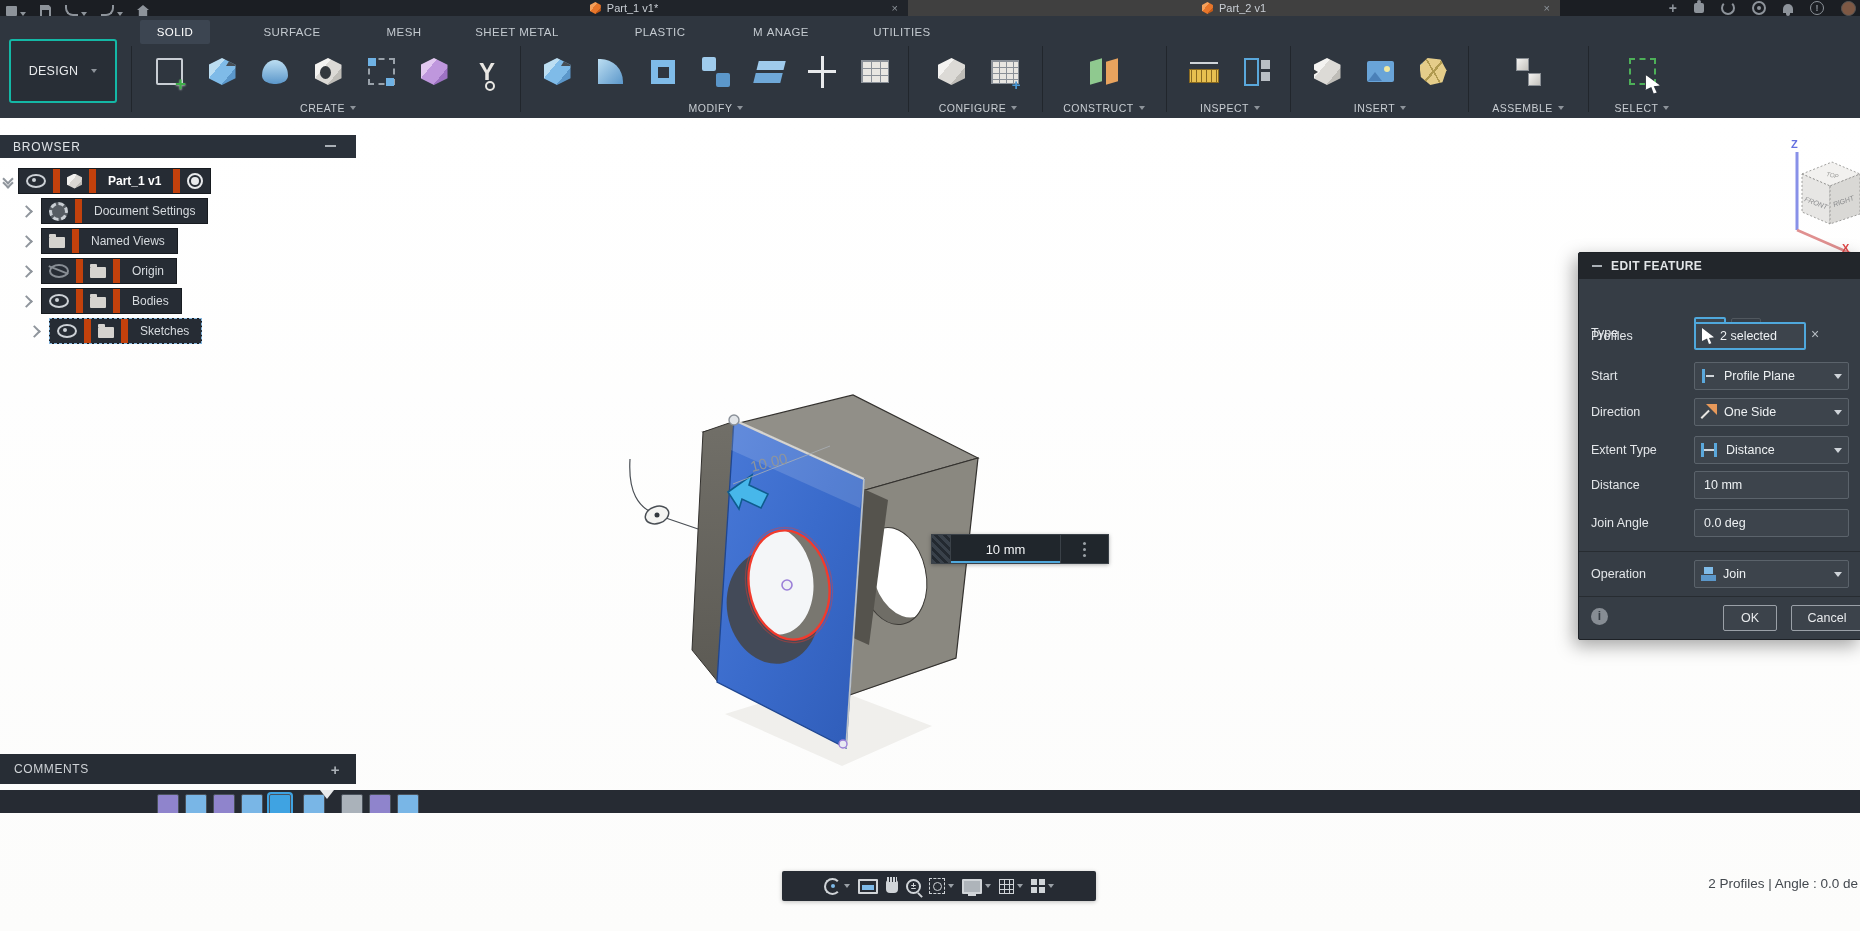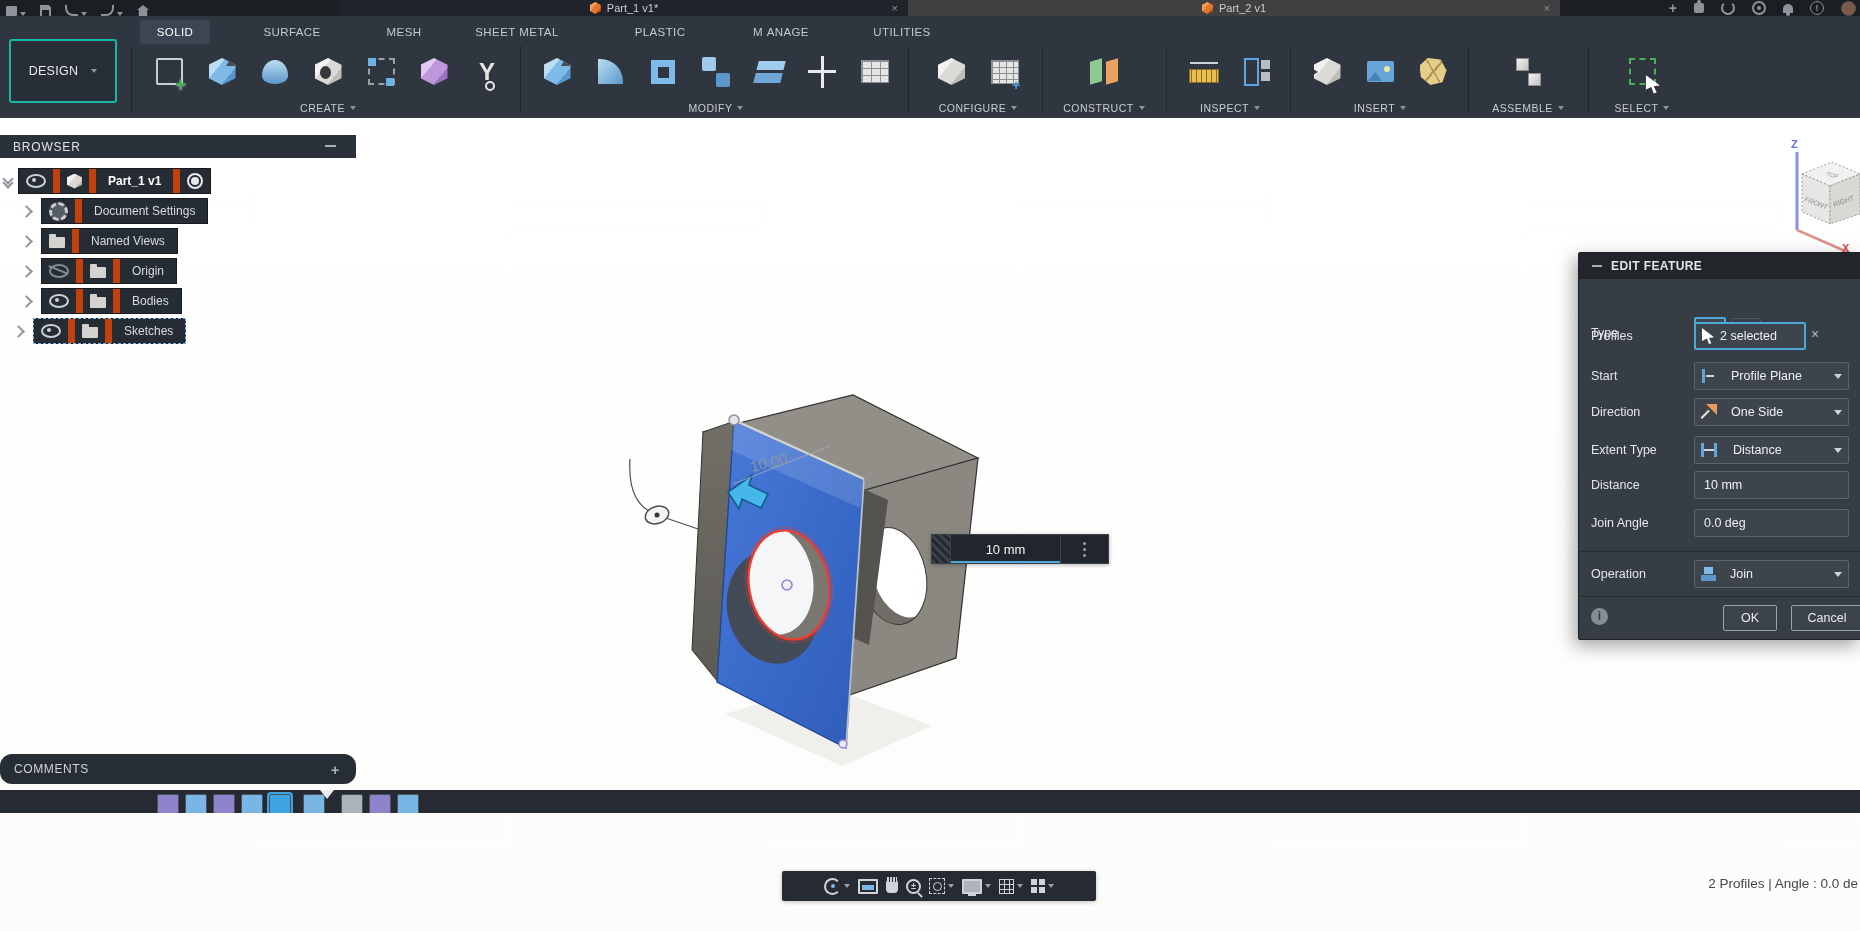--- a/index.html
+++ b/index.html
@@ -147,21 +147,21 @@
   .b-target::after{content:"";position:absolute;inset:2px;background:#e8eaec;border-radius:50%;}
   .dashed-sel{outline:1px dashed #85b6de;outline-offset:-1px;}
 
   
   .dialog{position:absolute;left:1578px;top:252px;width:282px;height:386px;background:#363d45;border:1px solid #1d2126;box-shadow:-4px 6px 18px rgba(0,0,0,.35);border-radius:2px;}
   .dheader{height:26px;background:#22262b;display:flex;align-items:center;color:#e2e5e8;font-size:12px;font-weight:bold;letter-spacing:.4px;}
   .dminus{width:10px;height:2px;background:#aab0b6;margin:0 9px 0 13px;}
   .drow{position:absolute;left:0;width:282px;display:flex;align-items:center;}
   .dlabel{position:absolute;left:12px;color:#e3e6e9;font-size:12.5px;}
   .dctl{position:absolute;left:115px;}
-  .dd{width:155px;height:28px;background:#3d444c;border:1px solid #5b636b;border-radius:2px;display:flex;align-items:center;gap:14px;padding:0 6px;box-sizing:border-box;color:#eef1f3;font-size:12.5px;}
+  .dd{width:155px;height:28px;background:#3d444c;border:1px solid #5b636b;border-radius:2px;display:flex;align-items:center;gap:7px;padding:0 6px;box-sizing:border-box;color:#eef1f3;font-size:12.5px;}
   .dd .ddcaret{margin-left:auto;width:0;height:0;border-left:4px solid transparent;border-right:4px solid transparent;border-top:5px solid #cfd4d9;}
   .dinput{width:155px;height:28px;background:#3d444c;border:1px solid #5b636b;border-radius:2px;display:flex;align-items:center;padding:0 9px;box-sizing:border-box;color:#eef1f3;font-size:12.5px;}
   .selfield{width:112px;height:28px;background:#3d444c;border:2px solid #4fa8dc;border-radius:2px;display:flex;align-items:center;gap:6px;padding:0 6px;box-sizing:border-box;color:#eef1f3;font-size:12.5px;}
   .clearx{position:absolute;left:232px;color:#b8bec4;font-size:14px;}
   .typebtn{width:28px;height:28px;border:1px solid #50575e;border-radius:2px;display:inline-flex;align-items:center;justify-content:center;margin-right:5px;background:#3a414９;}
   .typebtn.sel{border:2px solid #4fa8dc;background:#3d464e;}
   .d-sheet{width:13px;height:16px;background:linear-gradient(#bcdef2,#6fa8d8);border-radius:2px 2px 3px 3px;position:relative;}
   .d-sheet::after{content:"";position:absolute;right:-4px;top:-2px;width:1.5px;height:9px;background:#cfd4d9;}
   .d-sheet.hollow{background:linear-gradient(#9fcbec,#5b97ca);border-radius:6px 2px 3px 6px;}
   .d-cursor{width:12px;height:16px;background:#fff;clip-path:polygon(0 0,100% 58%,58% 62%,78% 95%,58% 100%,42% 66%,0 82%);}
@@ -176,21 +176,21 @@
   .d-dist::after{content:"";position:absolute;left:3px;top:6px;width:10px;height:2px;background:#cfd4d9;}
   .d-join{width:15px;height:14px;position:relative;}
   .d-join::before{content:"";position:absolute;left:3px;top:0;width:9px;height:7px;background:#7fbbe8;}
   .d-join::after{content:"";position:absolute;left:0;bottom:0;width:15px;height:6px;background:#5b97ca;}
   .dsep{position:absolute;left:0;width:282px;height:1px;background:#272c31;}
   .dfooter{position:absolute;left:0;top:343px;width:282px;height:42px;border-top:1px solid #272c31;}
   .d-info{position:absolute;left:12px;top:11px;width:17px;height:17px;border-radius:50%;background:#878d94;color:#363d45;font:700 12px/17px "Liberation Sans",sans-serif;text-align:center;}
   .dbtn{position:absolute;top:8px;height:26px;background:#3c434b;border:1px solid #9aa0a7;border-radius:2px;color:#e8eaec;font-size:12.5px;display:flex;align-items:center;justify-content:center;box-sizing:border-box;}
 
   
-  .comments{position:absolute;left:0;top:754px;width:356px;height:30px;background:#272d35;display:flex;align-items:center;color:#cfd3d7;font-size:12px;letter-spacing:.6px;padding-left:14px;box-sizing:border-box;border-radius:12px;}
+  .comments{position:absolute;left:0;top:754px;width:356px;height:30px;background:#272d35;display:flex;align-items:center;color:#cfd3d7;font-size:12px;letter-spacing:.6px;padding-left:14px;box-sizing:border-box;}
   .cplus{position:absolute;right:16px;color:#aab0b6;font-size:15px;font-weight:bold;}
   .timeline{position:absolute;left:0;top:790px;width:1860px;height:23px;background:#262b33;overflow:hidden;}
   .tchip{position:absolute;top:4px;width:20px;height:24px;border-radius:2px;border:1px solid #4a525c;}
   .tmarker{position:absolute;top:0;width:0;height:0;border-left:7px solid transparent;border-right:7px solid transparent;border-top:9px solid #e8eaec;}
 
   
   .vcube{position:absolute;left:1772px;top:8px;width:88px;height:132px;}
 </style>
 </head>
 <body>
@@ -584,21 +584,21 @@
           <div class="bcells" style="margin-left: 10px;">
             <div class="bcell">
               <span class="b-eye"></span>
             </div>
             <div class="bcell">
               <span class="b-folder"></span>
             </div>
             <div class="bcell blabel">Bodies</div>
           </div>
         </div>
-        <div class="brow" style="top: 183px; left: 14px;">
+        <div class="brow" style="top: 183px; left: 30px;">
           <span class="chev"></span>
           <div class="bcells dashed-sel" style="margin-left: 10px;">
             <div class="bcell">
               <span class="b-eye"></span>
             </div>
             <div class="bcell">
               <span class="b-folder"></span>
             </div>
             <div class="bcell blabel">Sketches</div>
           </div>

